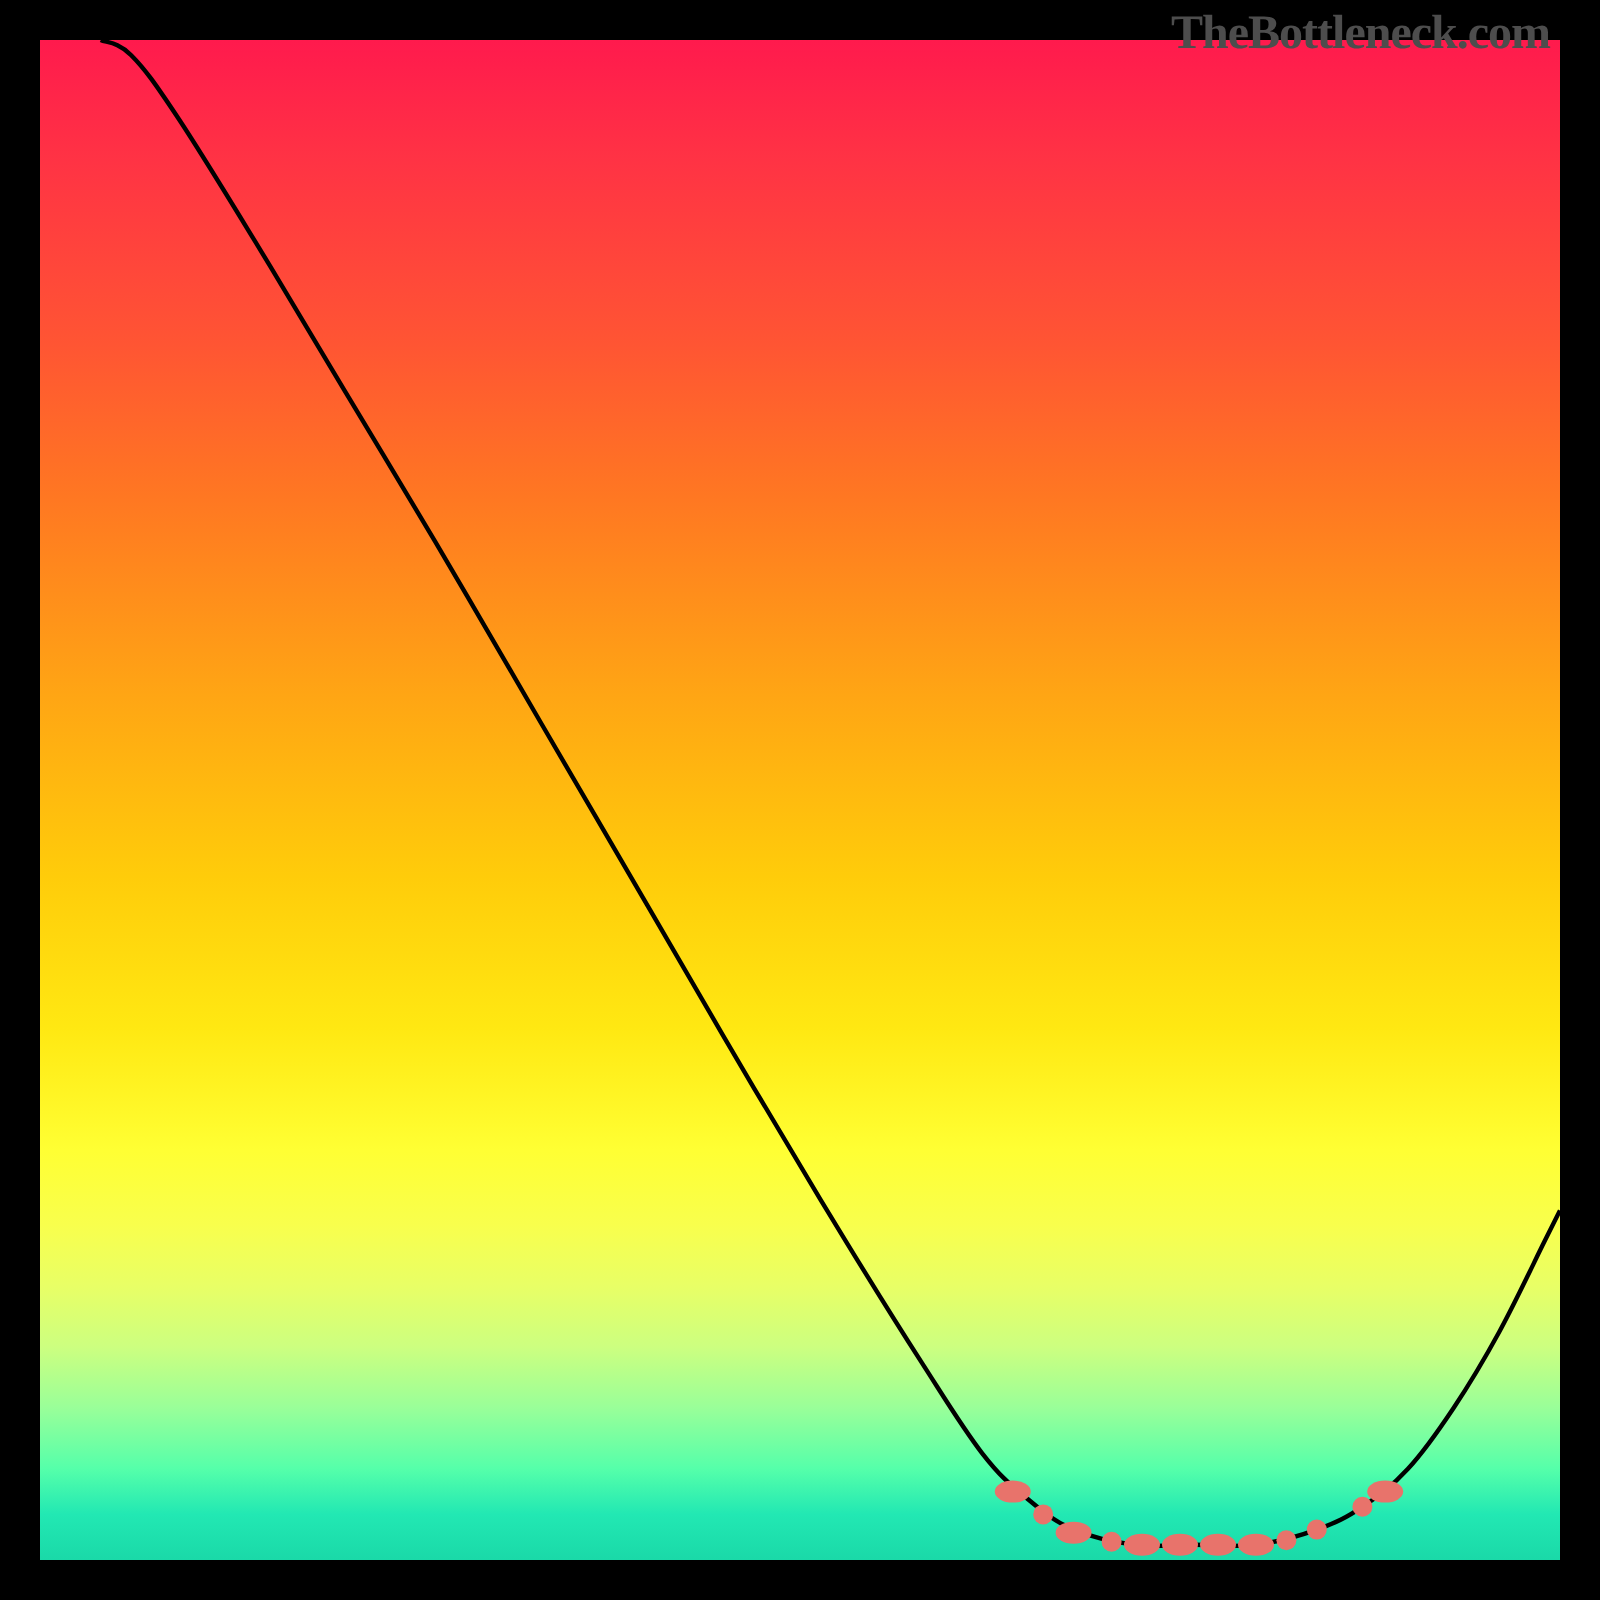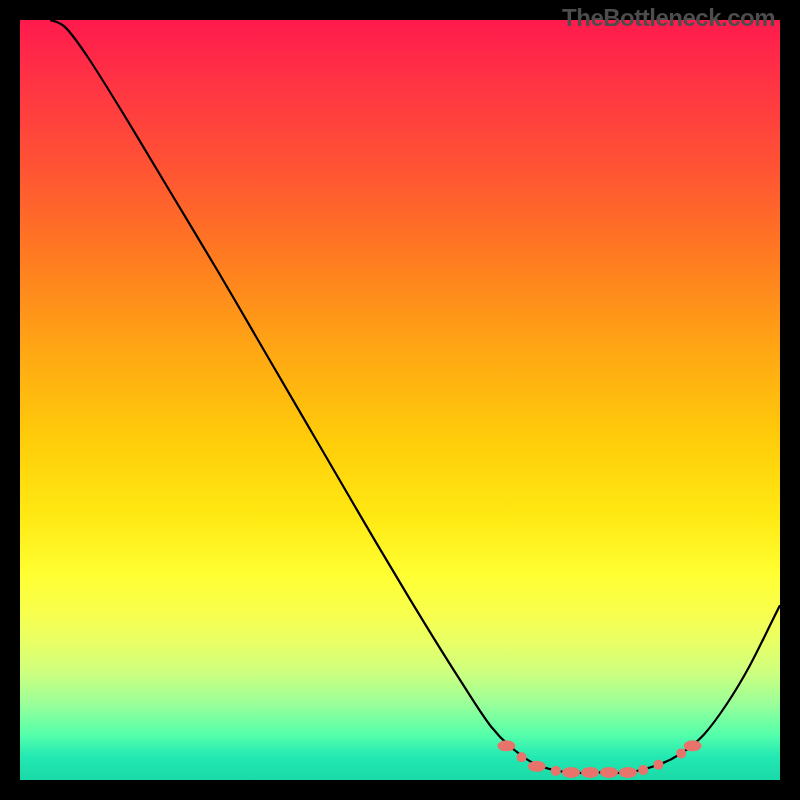--- a/index.html
+++ b/index.html
@@ -37,21 +37,21 @@
       #ccff80 86%,
       #99ff99 90%,
       #55ffaa 94%,
       #22e8b3 97%,
       #1ad9a8 100%);
   }
   .watermark {
     position: absolute;
     top: 4px;
     right: 25px;
-    font-family: Liberation Sans, sans-serif;
+    font-family: Liberation Serif, serif;
     font-size: 24px;
     font-weight: 600;
     color: #4d4d4d;
     letter-spacing: -0.5px;
   }
   svg.curve {
     position: absolute;
     inset: 0;
     width: 100%;
     height: 100%;

